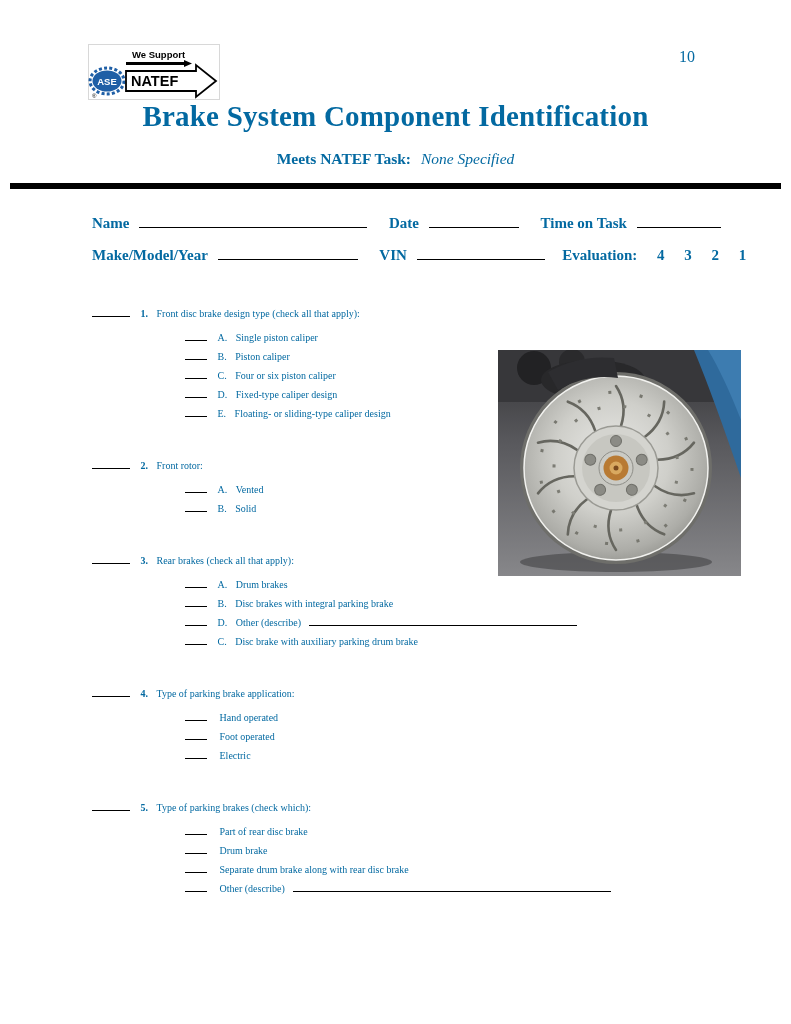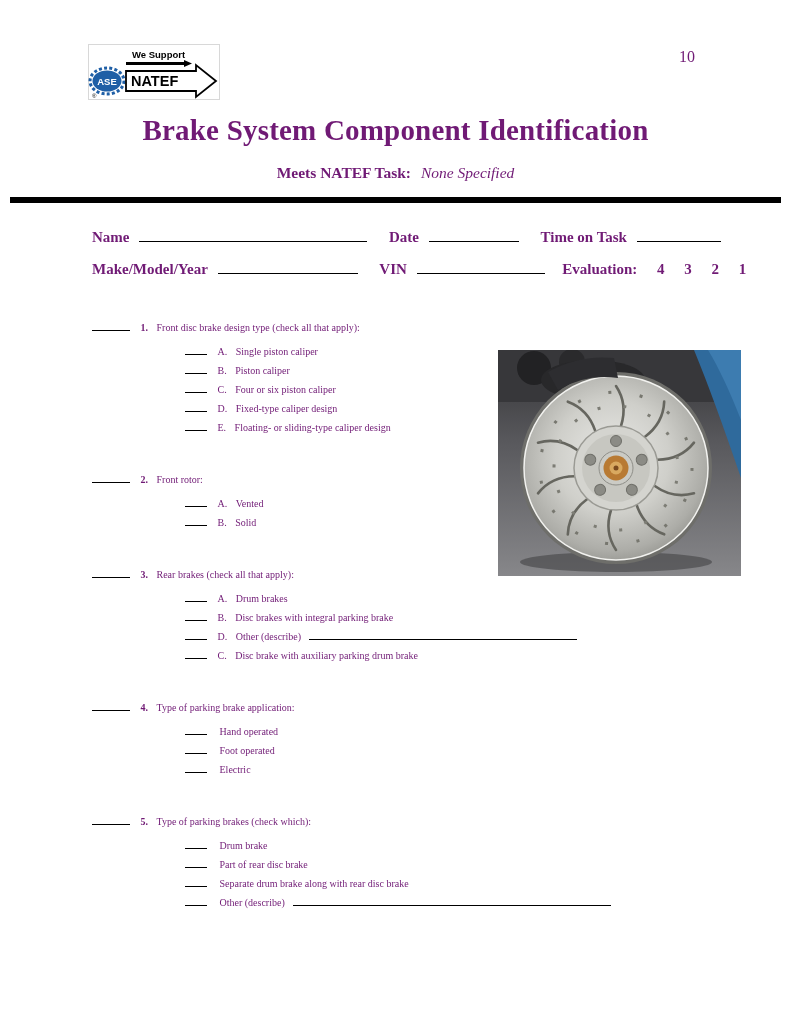--- a/index.html
+++ b/index.html
@@ -3,34 +3,34 @@
 <meta charset="utf-8">
 <style>
   * { margin:0; padding:0; box-sizing:border-box; }
   html,body { background:#ffffff; }
   .page {
     position:relative;
     width:791px; height:1024px;
     margin:0 auto;
     background:#ffffff;
     font-family:"Liberation Serif", serif;
-    color:#701a75;
+    color:#0369a1;
     overflow:hidden;
   }
   
   .header {
     display:flex; justify-content:space-between; align-items:flex-start;
     padding:44px 96px 0 88px;
   }
   .page-number { font-size:16px; margin-top:4px; }
   .logo-box { width:132px; height:56px; }
   
   .title {
     text-align:center; font-size:29px; font-weight:bold;
-    margin-top:14px; letter-spacing:0.2px;
+    letter-spacing:0.2px;
   }
   .task-line { text-align:center; margin-top:17px; font-size:15.5px; }
   .task-line .lbl { font-weight:bold; }
   .task-line .val { margin-left:6px;font-style:italic; }
   .rule {
     height:6px; background:#000;
     margin:15px 10px 0 10px;
   }
   
   .fields { margin:26px 12px 0 92px; font-size:15px; }
@@ -239,25 +239,25 @@
 
     <div class="question">
       <div class="q-line">
         <span class="blank q-blank"></span>
         <span class="q-num">5.</span>
         <span class="q-text">Type of parking brakes (check which):</span>
       </div>
       <div class="options">
         <div class="option">
           <span class="blank o-blank"></span>
+          <span class="o-text noletter">Part of rear disc brake</span>
+        </div>
+        <div class="option">
+          <span class="blank o-blank"></span>
           <span class="o-text noletter">Drum brake</span>
-        </div>
-        <div class="option">
-          <span class="blank o-blank"></span>
-          <span class="o-text noletter">Part of rear disc brake</span>
         </div>
         <div class="option">
           <span class="blank o-blank"></span>
           <span class="o-text noletter">Separate drum brake along with rear disc brake</span>
         </div>
         <div class="option">
           <span class="blank o-blank"></span>
           <span class="o-text noletter">Other (describe)</span>
           <span class="blank b-other5"></span>
         </div>

